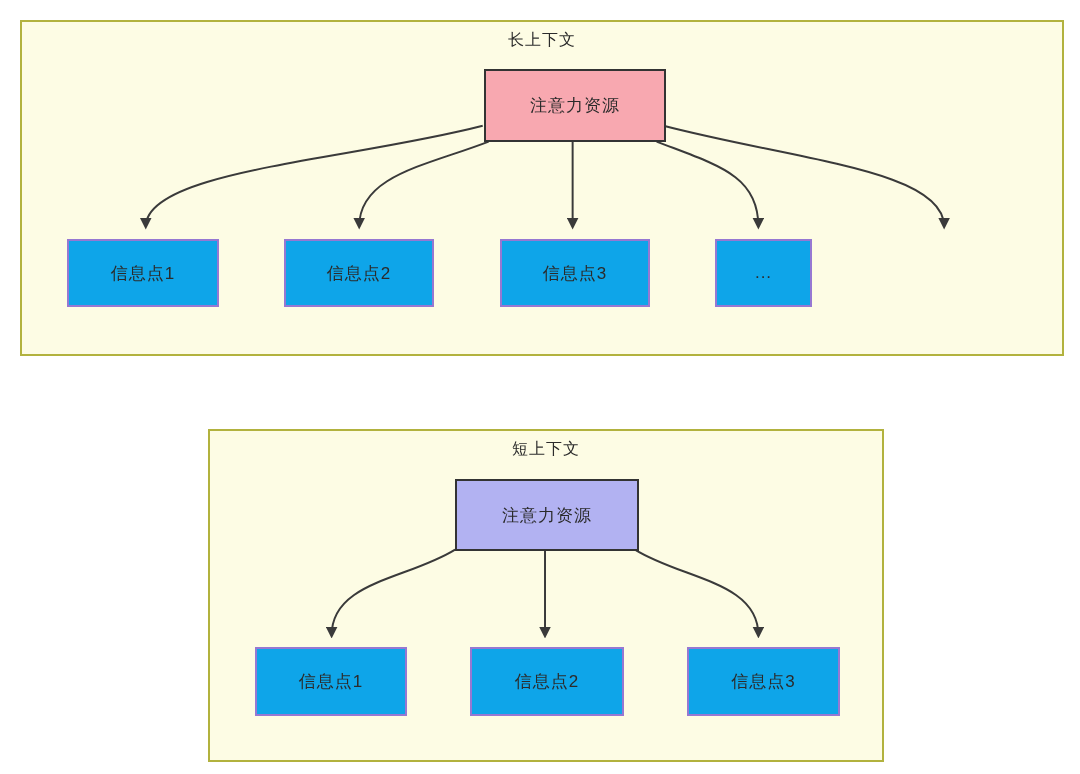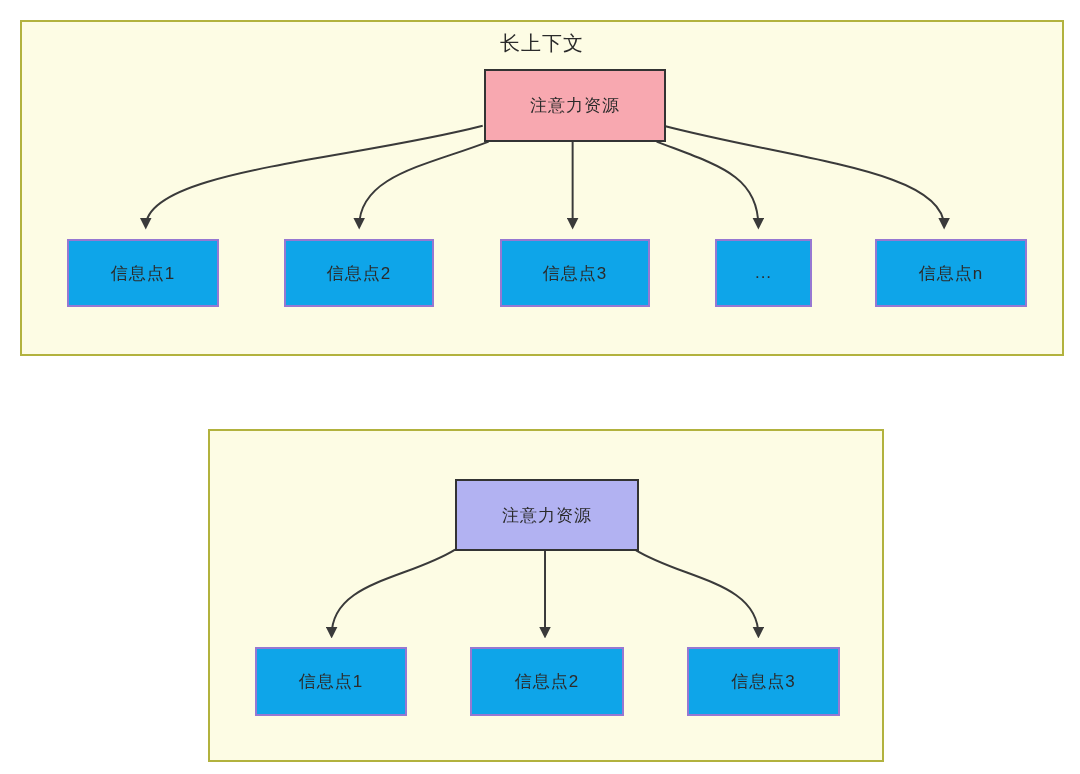--- a/index.html
+++ b/index.html
@@ -17,21 +17,21 @@
     background: #fdfce4;
     border: 2px solid #b2b23e;
     box-sizing: border-box;
   }
   .section-top  { left: 20px;  top: 20px;  width: 1044px; height: 336px; }
   .section-bottom { left: 208px; top: 429px; width: 676px; height: 333px; }
   .section-title {
     position: absolute;
     top: 8px; left: 0; right: 0;
     text-align: center;
-    font-size: 20px;
+    font-size: 16px;
     color: #2b2b2b;
     letter-spacing: 1px;
   }
   .node {
     position: absolute;
     box-sizing: border-box;
     display: flex;
     align-items: center;
     justify-content: center;
     font-size: 17px;
@@ -89,26 +89,24 @@
     </div>
     <div class="node info" style="left:262px; top:217px; width:150px; height:68px;">
       <span>信息点2</span>
     </div>
     <div class="node info" style="left:478px; top:217px; width:150px; height:68px;">
       <span>信息点3</span>
     </div>
     <div class="node info" style="left:693px; top:217px; width:97px; height:68px;">
       <span>...</span>
     </div>
-    <div class="node info" style="left:853px; top:217px; width:152px; height:68px;">
-      <span>信息点n</span>
-    </div>
   </div>
 
   <div class="section section-bottom">
+    <div class="section-title">短上下文</div>
 
     <svg class="arrows" viewBox="0 0 676 333" width="676" height="333" aria-hidden="true">
       <defs>
         <marker id="ah2" markerUnits="userSpaceOnUse" markerWidth="12" markerHeight="12" refX="9" refY="6" orient="auto">
           <path d="M0,0 L12,6 L0,12 Z" fill="#3a3a3a"></path>
         </marker>
       </defs>
       <path class="arrow-path" d="M 246 120 C 198 150, 121 152, 121 207" marker-end="url(#ah2)"></path>
       <path class="arrow-path" d="M 337 120 L 337 207" marker-end="url(#ah2)"></path>
       <path class="arrow-path" d="M 428 120 C 476 150, 553 152, 553 207" marker-end="url(#ah2)"></path>

